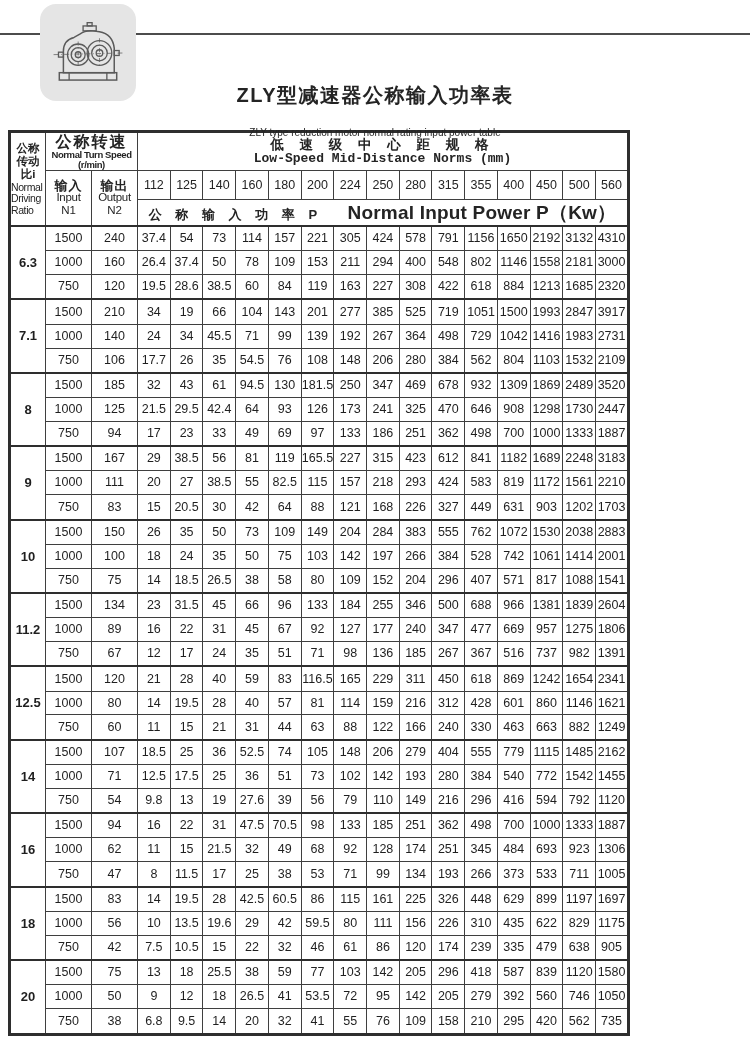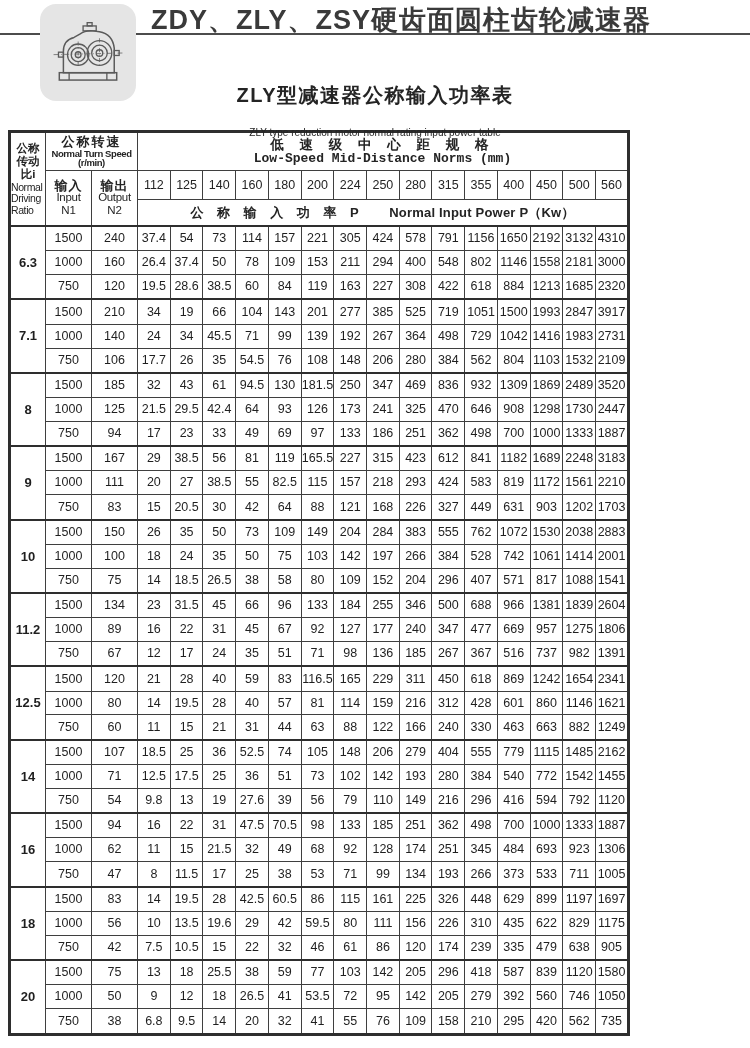--- a/index.html
+++ b/index.html
@@ -35,31 +35,31 @@
     font-size:12.5px; line-height:1.02; overflow:hidden;
   }
   thead tr.hrow-a th { height:37px; }
   thead tr.hrow-b th { height:28px; }
   thead tr.hrow-c th { height:25px; }
   .h-zh   { display:block; font-size:13px; font-weight:bold; }
   .h-en   { display:block; font-size:10px; font-weight:bold; letter-spacing:-0.3px; }
   .ratio-head { vertical-align:middle; }
   .ratio-head .h-zh { font-size:11.5px; line-height:1.15; padding:0 1px; }
   .ratio-head .h-en { font-size:10.5px; font-weight:normal; line-height:1.1; text-align:left; padding-left:0; letter-spacing:-0.4px; }
-  .speed-head .h-zh { font-size:13px; letter-spacing:2px; }
+  .speed-head .h-zh { font-size:16px; letter-spacing:2px; }
   .speed-head .h-en { font-size:9.5px; line-height:1.0; letter-spacing:-0.4px; }
   .io-head .h-zh  { font-size:13px; letter-spacing:1px; }
   .io-head .h-en  { font-size:11.5px; font-weight:normal; }
   .io-head .h-sub { display:block; font-size:11.5px; font-weight:normal; margin-top:1px; }
   .span-top .h-zh { font-size:13.5px; letter-spacing:6px; }
   .span-top .h-en { font-size:13px; letter-spacing:0;font-family:Liberation Mono, monospace; }
   .size-th { font-size:13.5px; font-weight:normal; }
   .span-bottom { font-weight:bold; }
   .span-bottom .sb-zh { font-size:13px; letter-spacing:5px; }
-  .span-bottom .sb-en { font-size:13px; margin-left:22px; letter-spacing:0.2px;margin-top:20px; }
+  .span-bottom .sb-en { font-size:19px; margin-left:22px; letter-spacing:0.2px;margin-top:20px; }
   tbody td { font-size:12.3px; color:#1f1f1f; }
   tbody td.ratio-cell { font-size:13px; font-weight:bold; }
   tbody tr.group-start td { border-top:2px solid #2e2e2e; }
   
   .logo svg { display:block; }
 </style>
 </head>
 <body>
 
 <div class="top-rule"></div>
@@ -87,21 +87,20 @@
     <rect x="14" y="49" width="6" height="6"></rect>
     <rect x="82" y="47" width="6" height="6"></rect>
 
     <line x1="8" y1="52" x2="92" y2="50" stroke-dasharray="6 3 1 3" stroke-width="0.9"></line>
     <line x1="38" y1="36" x2="38" y2="68" stroke-dasharray="5 3 1 3" stroke-width="0.9"></line>
     <line x1="64" y1="32" x2="64" y2="68" stroke-dasharray="5 3 1 3" stroke-width="0.9"></line>
   </svg>
 </div>
 
 <div class="brand">
-  <div class="brand-zh">ZDY、ZLY、ZSY硬齿面圆柱齿轮减速器</div>
 </div>
 
 <div class="table-title">
   <div class="table-title-zh">ZLY型减速器公称输入功率表</div>
   <div class="table-title-en">ZLY type reduction motor normal rating input power table</div>
 </div>
 
 <table class="power-table">
   <colgroup>
     <col style="width:36px">
@@ -281,21 +280,21 @@
         <td>185</td>
         <td>32</td>
         <td>43</td>
         <td>61</td>
         <td>94.5</td>
         <td>130</td>
         <td>181.5</td>
         <td>250</td>
         <td>347</td>
         <td>469</td>
-        <td>836</td>
+        <td>678</td>
         <td>932</td>
         <td>1309</td>
         <td>1869</td>
         <td>2489</td>
         <td>3520</td>
       </tr>
       <tr>
         <td>1000</td>
         <td>125</td>
         <td>21.5</td>

